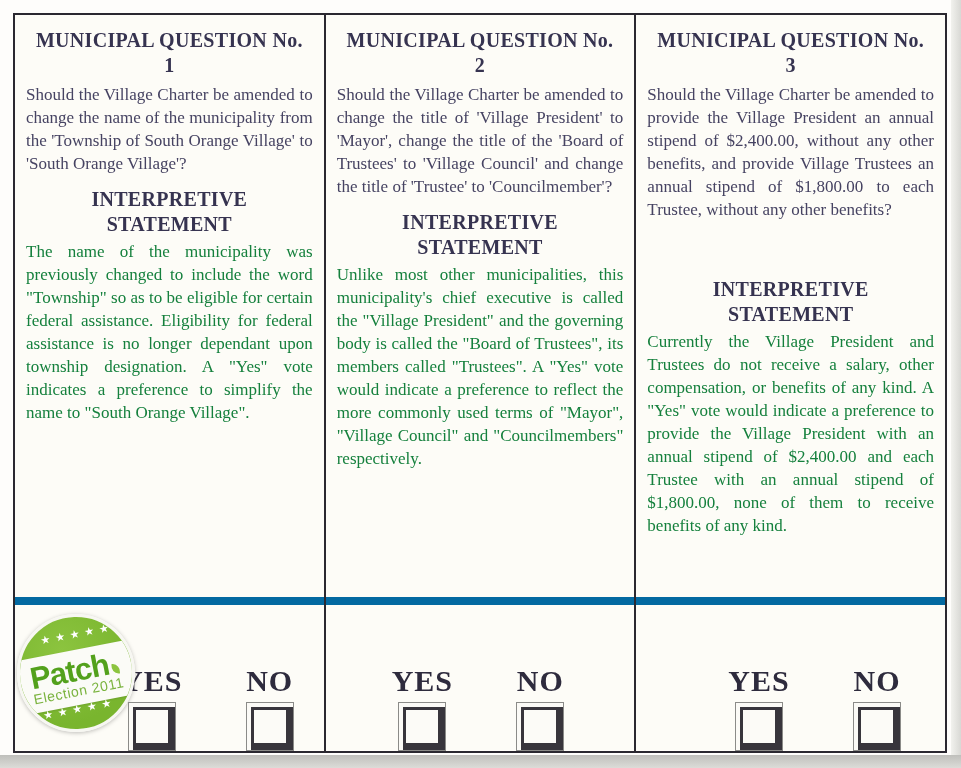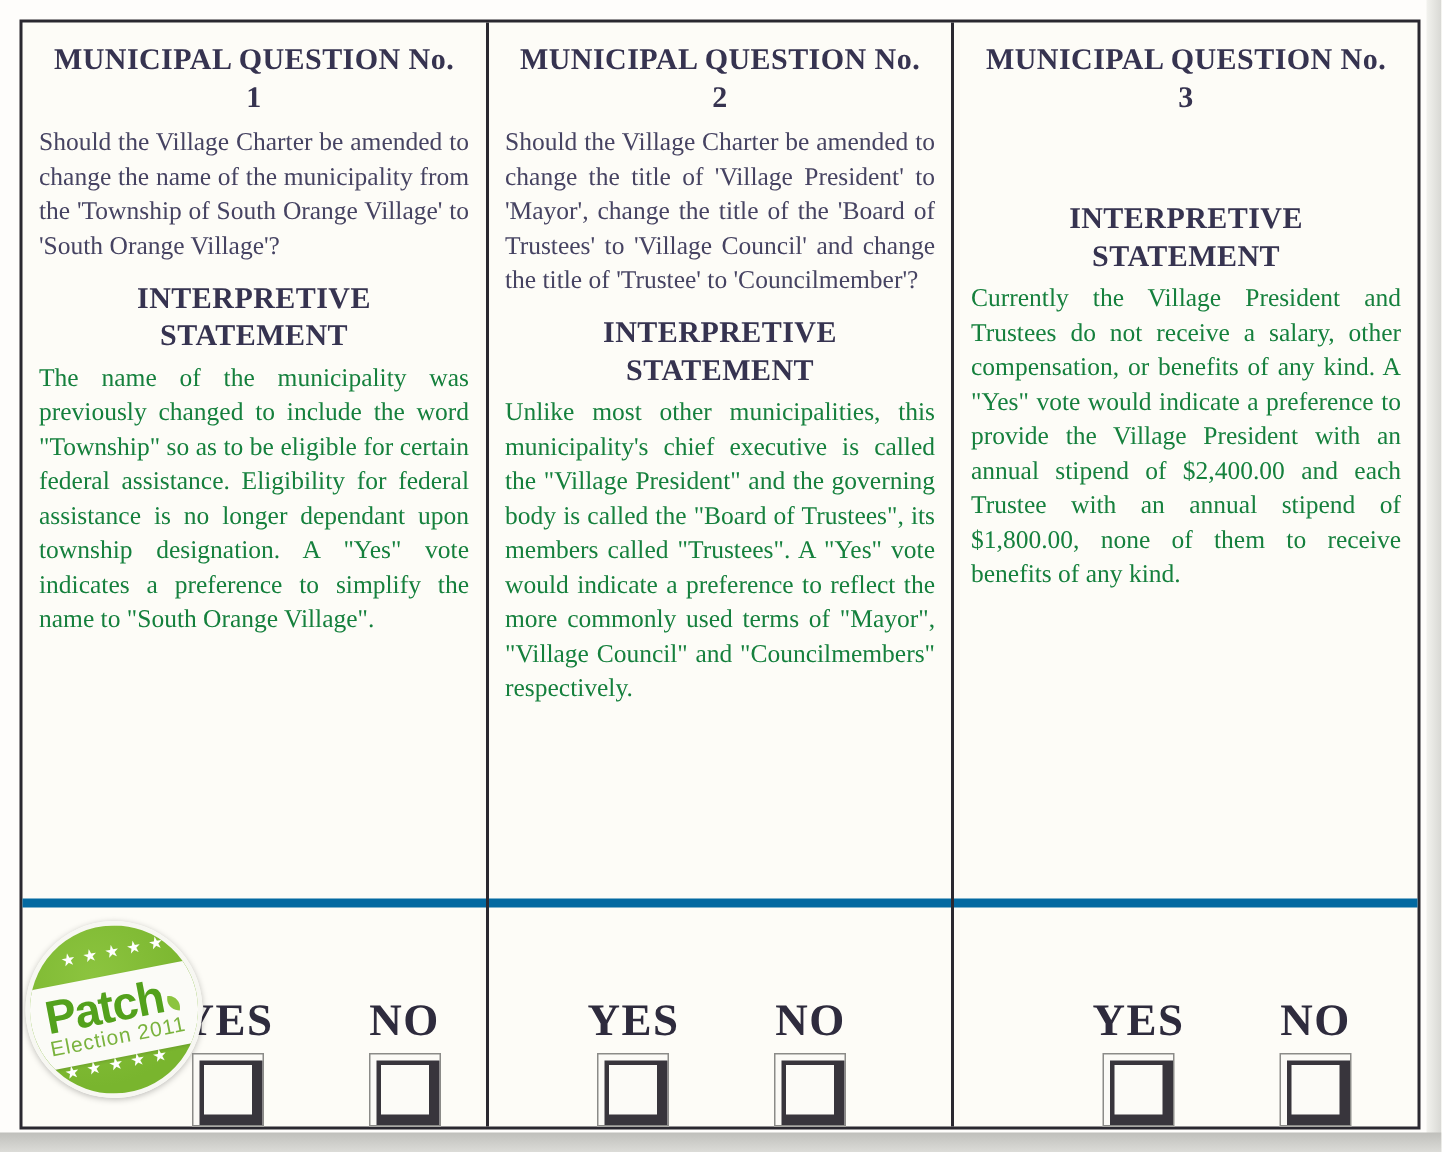--- a/index.html
+++ b/index.html
@@ -23,21 +23,21 @@
     width:930px; height:736px;
     border:2px solid #2a2830;
     background:#fdfcf7;
     display:flex;
   }
   .column { position:relative; flex:1; display:flex; flex-direction:column; min-width:0; }
   .column + .column { border-left:2px solid #2a2830; }
 
   .upper {
     height:597px; box-sizing:border-box;
-    border-bottom:6px solid #0369a1;
+    border-bottom:8px solid #0369a1;
     padding:13px 11px 0 11px;
     color:#3e3b59;
   }
   .q-head, .q-number, .interp-line {
     text-align:center; font-weight:bold; color:#363350;
     font-size:20px; line-height:25px; letter-spacing:0.3px;
   }
   .q-body {
     margin-top:5px; font-size:17px; line-height:23px;
     text-align:justify; color:#464362;
@@ -177,20 +177,21 @@
           <div class="vote-label">NO</div>
           <div class="checkbox"></div>
         </div>
       </div>
     </div>
 
     <div class="column">
       <div class="upper">
         <div class="q-head">MUNICIPAL QUESTION No.</div>
         <div class="q-number">3</div>
+        <div class="q-body">Should the Village Charter be amended to provide the Village President an annual stipend of $2,400.00, without any other benefits, and provide Village Trustees an annual stipend of $1,800.00 to each Trustee, without any other benefits?</div>
         <div class="interp-head">
           <div class="interp-line">INTERPRETIVE</div>
           <div class="interp-line">STATEMENT</div>
         </div>
         <div class="interp-body">Currently the Village President and Trustees do not receive a salary, other compensation, or benefits of any kind. A "Yes" vote would indicate a preference to provide the Village President with an annual stipend of $2,400.00 and each Trustee with an annual stipend of $1,800.00, none of them to receive benefits of any kind.</div>
       </div>
       <div class="lower">
         <div class="vote-group">
           <div class="vote-label">YES</div>
           <div class="checkbox"></div>

